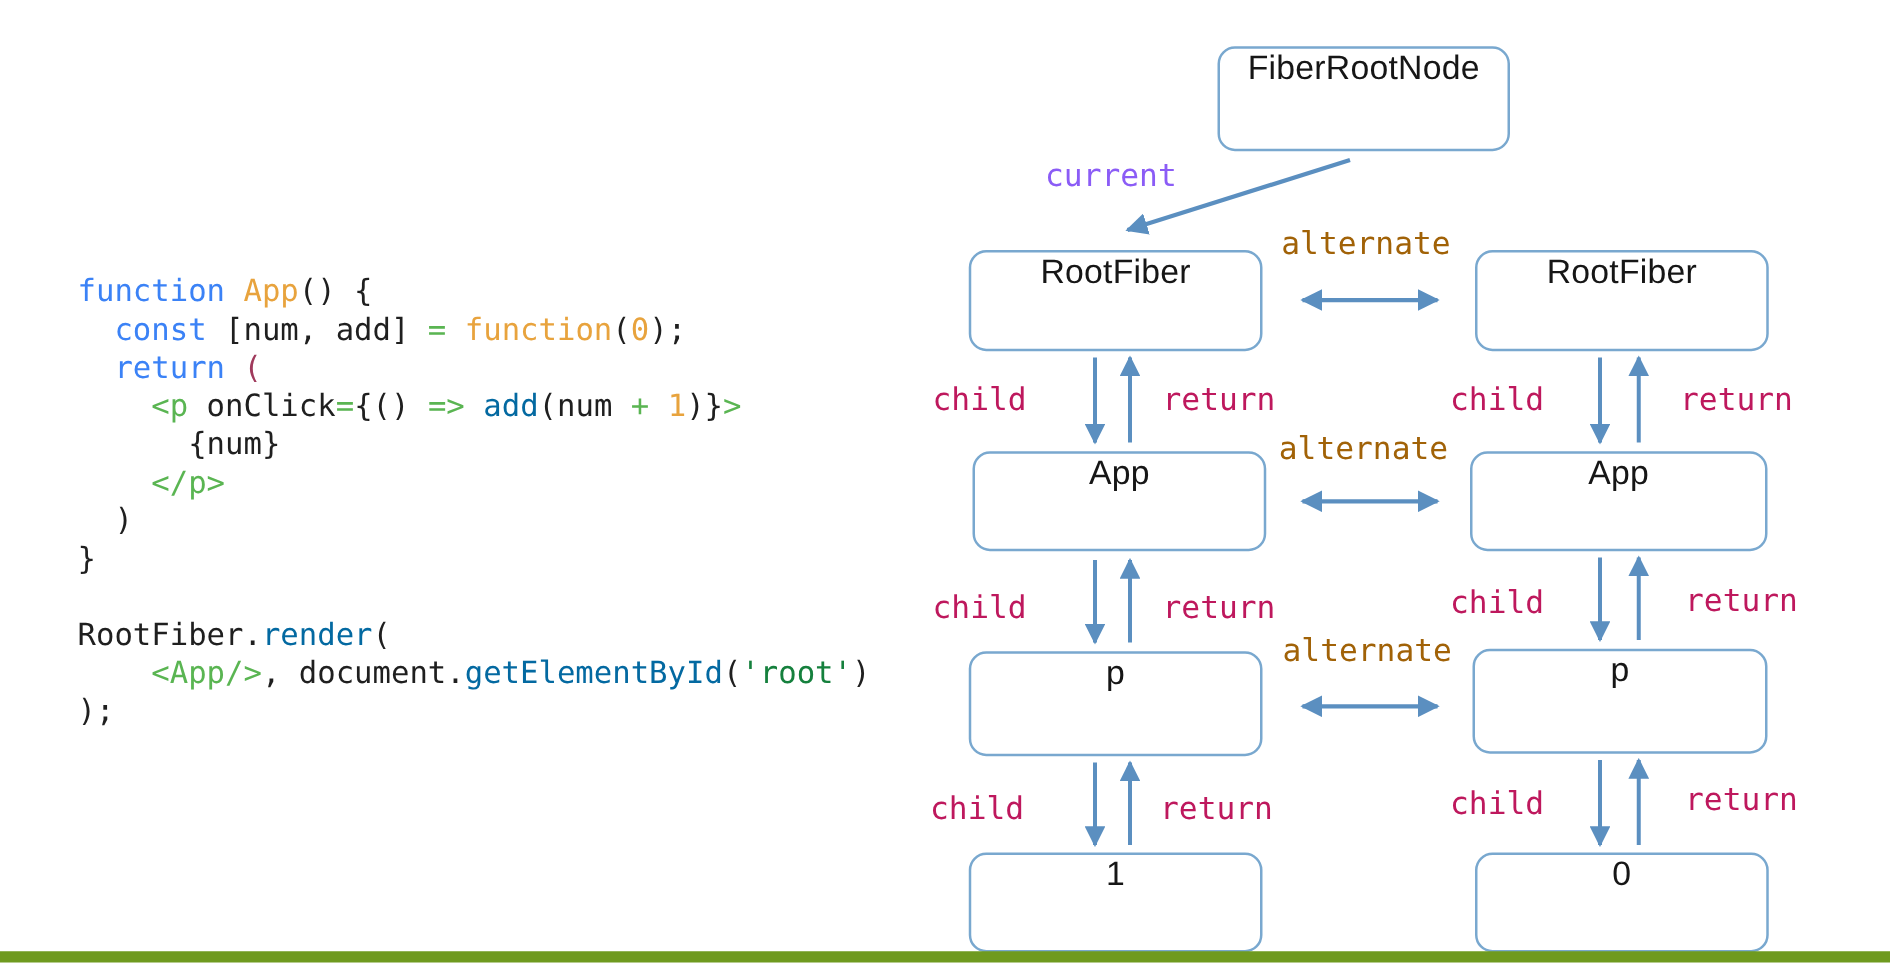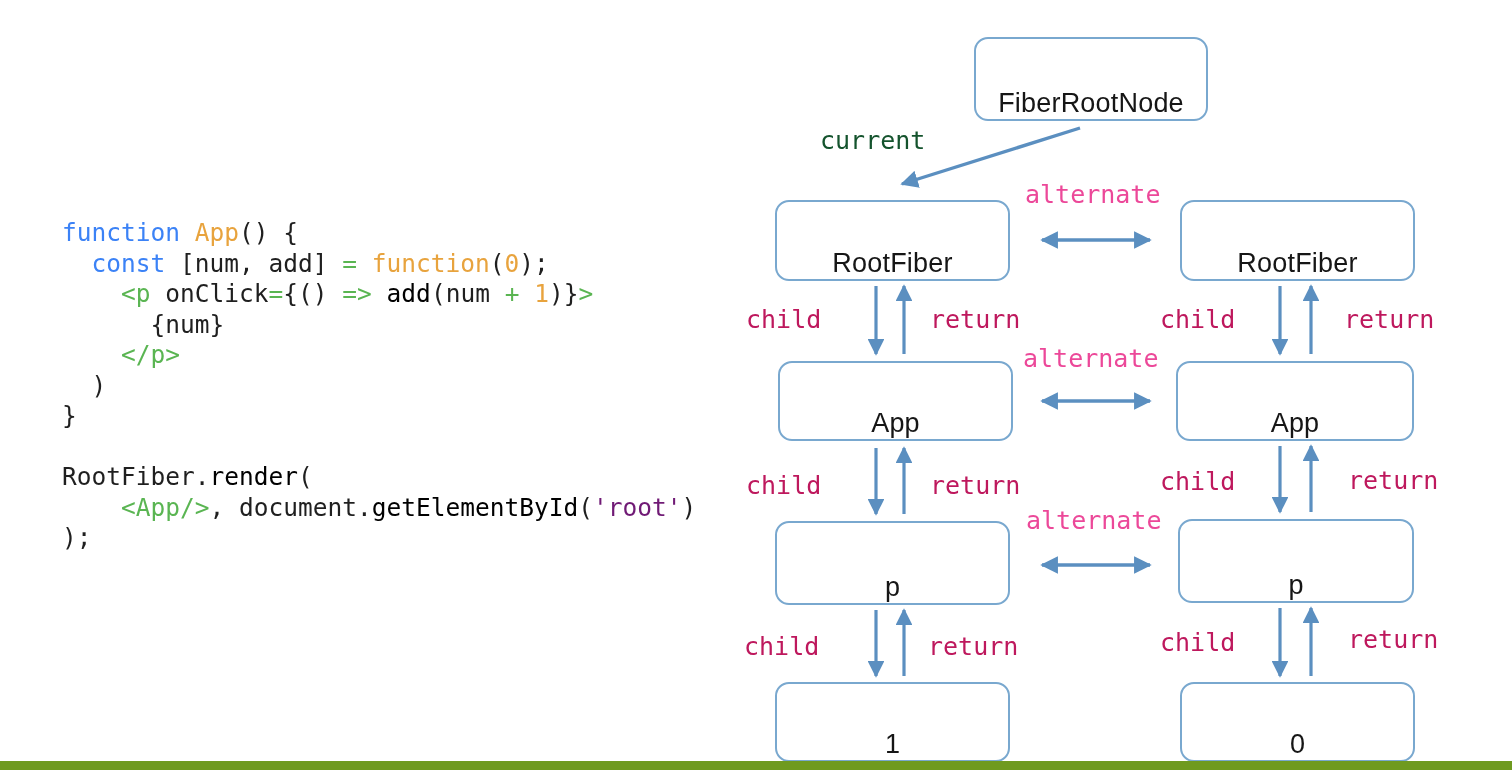--- a/index.html
+++ b/index.html
@@ -28,57 +28,57 @@
     font-size: 24.5px;
     line-height: 30.5px;
     white-space: pre;
     color: #1f1f1f;
     letter-spacing: 0px;
   }
   .tok-kw      { color: #3b82f6; }
   .tok-fn      { color: #e8a33d; }
   .tok-plain   { color: #1f1f1f; }
   .tok-tag     { color: #5ab552; }
-  .tok-call    { color: #000000; }
+  .tok-call    { color: #0369a1; }
   .tok-num     { color: #e8a33d; }
   .tok-op      { color: #5ab552; }
-  .tok-str     { color: #701a75; }
+  .tok-str     { color: #15803d; }
   .tok-paren   { color: #a03a5c; }
 
   
   #diagram {
     position: absolute;
     left: 0; top: 0;
     width: 1512px;
     height: 774px;
     pointer-events: none;
   }
   .node {
     position: absolute;
     box-sizing: border-box;
     border: 2.5px solid #79a8cf;
     border-radius: 14px;
     background: #ffffff;
     display: flex;
-    align-items: flex-end;
+    align-items: flex-start;
     justify-content: center;
     color: #161616;
     font-family: "Liberation Sans", sans-serif;
     font-size: 27px;
     letter-spacing: 0.2px;
     pointer-events: auto;
   }
   .edge-label {
     position: absolute;
     font-family: "DejaVu Sans Mono", "Liberation Mono", monospace;
     font-size: 25px;
     white-space: nowrap;
   }
-  .lbl-current   { color: #14532d; }
-  .lbl-alternate { color: #ec4899; }
+  .lbl-current   { color: #8b5cf6; margin-left: 16px; }
+  .lbl-alternate { color: #a16207; }
   .lbl-childret  { color: #be185d; }
 
   #arrows {
     position: absolute;
     left: 0; top: 0;
     width: 1512px;
     height: 774px;
     pointer-events: none;
   }
 
@@ -103,20 +103,21 @@
   }
 </style>
 </head>
 <body>
 
 <div id="stage">
 
   <div id="code-panel">
       <div class="code-line"><span class="tok-kw">function </span><span class="tok-fn">App</span><span class="tok-plain">() {</span></div>
       <div class="code-line"><span class="tok-kw">  const </span><span class="tok-plain">[num, add] </span><span class="tok-op">=</span><span class="tok-plain"> </span><span class="tok-fn">function</span><span class="tok-plain">(</span><span class="tok-num">0</span><span class="tok-plain">);</span></div>
+      <div class="code-line"><span class="tok-kw">  return </span><span class="tok-paren">(</span></div>
       <div class="code-line"><span class="tok-plain">    </span><span class="tok-tag">&lt;p</span><span class="tok-plain"> onClick</span><span class="tok-tag">=</span><span class="tok-plain">{() </span><span class="tok-op">=&gt;</span><span class="tok-plain"> </span><span class="tok-call">add</span><span class="tok-plain">(num </span><span class="tok-op">+</span><span class="tok-plain"> </span><span class="tok-num">1</span><span class="tok-plain">)}</span><span class="tok-tag">&gt;</span></div>
       <div class="code-line"><span class="tok-plain">      {num}</span></div>
       <div class="code-line"><span class="tok-plain">    </span><span class="tok-tag">&lt;/p&gt;</span></div>
       <div class="code-line"><span class="tok-plain">  )</span></div>
       <div class="code-line"><span class="tok-plain">}</span></div>
       <div class="code-line">&nbsp;</div>
       <div class="code-line"><span class="tok-plain">RootFiber.</span><span class="tok-call">render</span><span class="tok-plain">(</span></div>
       <div class="code-line"><span class="tok-plain">    </span><span class="tok-tag">&lt;App/&gt;</span><span class="tok-plain">, document.</span><span class="tok-call">getElementById</span><span class="tok-plain">(</span><span class="tok-str">'root'</span><span class="tok-plain">)</span></div>
       <div class="code-line"><span class="tok-plain">);</span></div>
     </div>

